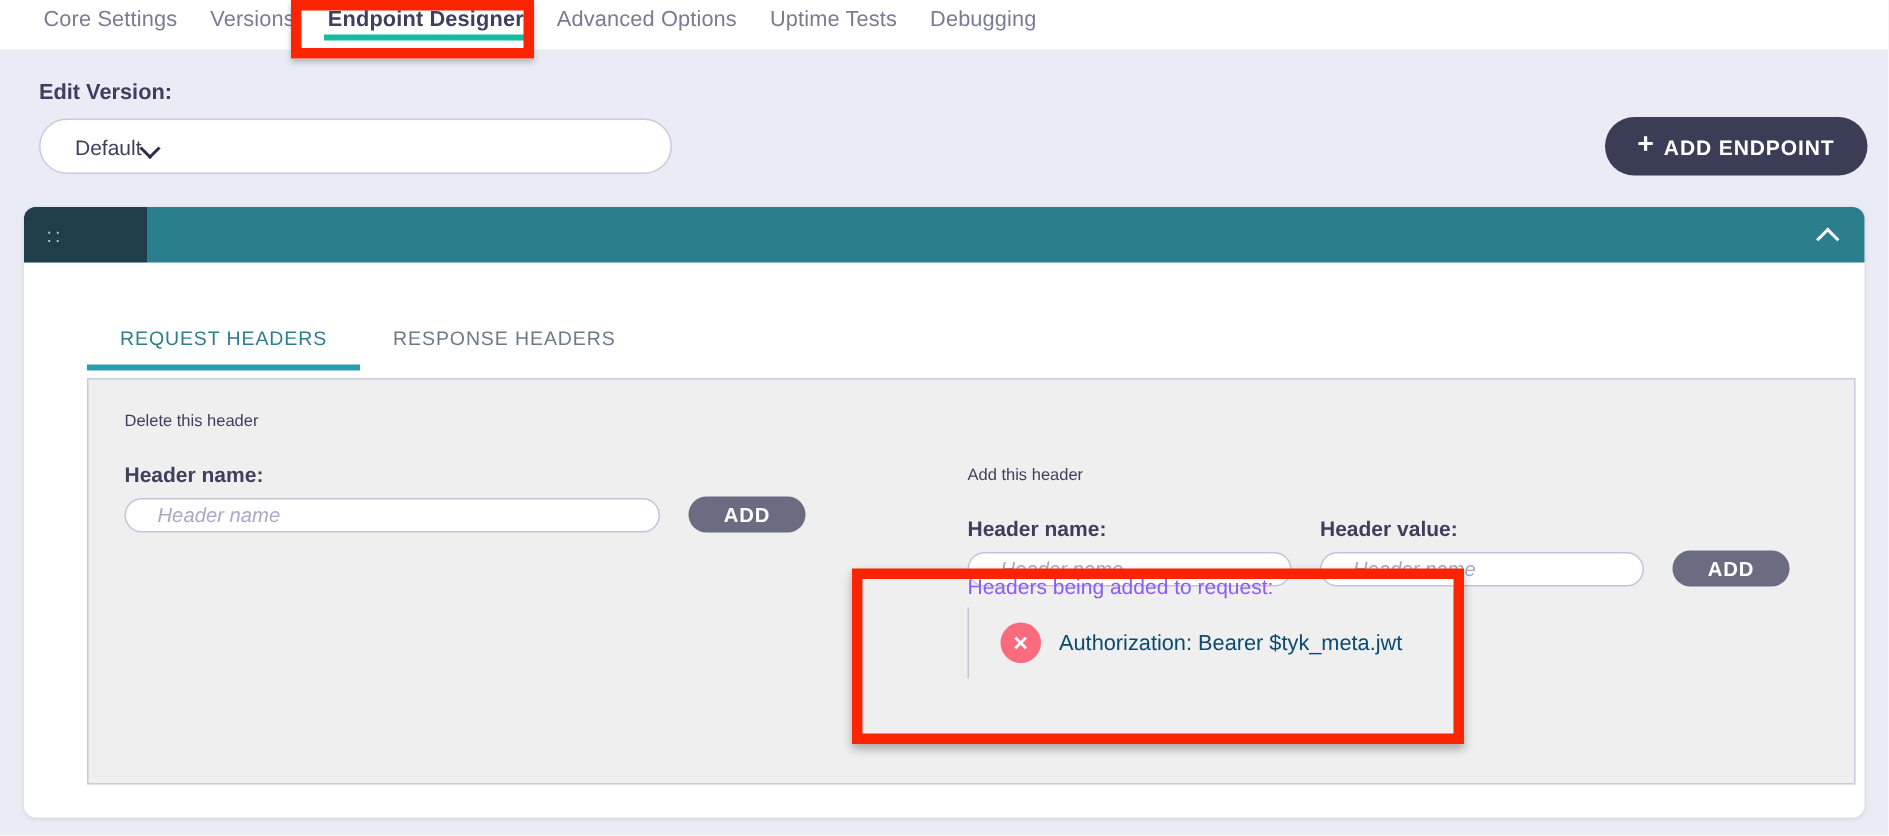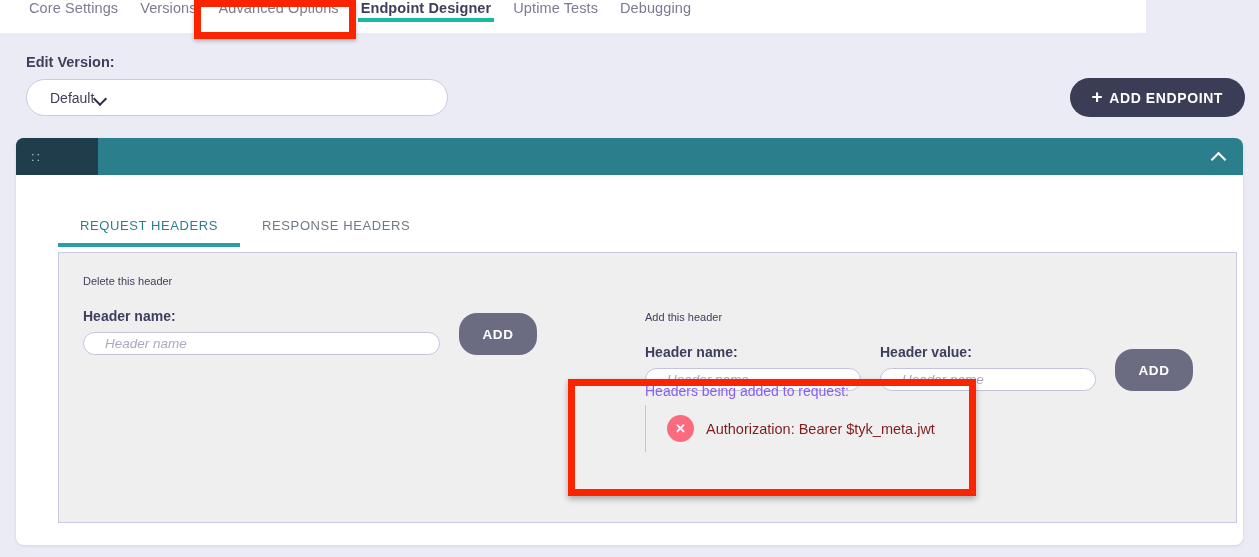--- a/index.html
+++ b/index.html
@@ -12,25 +12,25 @@
     background: #ebebf5;
     font-family: "Liberation Sans", sans-serif;
     overflow: hidden;
     position: relative;
   }
 
   
   .tabbar {
     position: absolute;
     left: 0; top: 0;
-    width: 1146px;
+    width: 1259px;
     height: 33px;
     background: #ffffff;
     display: flex;
-    align-items: flex-start;
+    align-items: center;
     padding-left: 18px;
     box-sizing: border-box;
   }
   .tab {
     font-size: 14.5px;
     color: #7b7b93;
     padding: 0 11px 8px 11px;
     position: relative;
     white-space: nowrap;
     letter-spacing: .1px;
@@ -235,21 +235,21 @@
     outline: none;
   }
   .pill-input::placeholder {
     color: #a9a9c4;
     font-style: italic;
   }
   .w-left  { width: 357px; }
   .w-right { width: 216px; }
 
   .add-btn {
-    height: 42px;
+    height: 24px;
     min-width: 78px;
     background: #6b6b82;
     color: #ffffff;
     border: none;
     border-radius: 18px;
     font-family: "Liberation Sans", sans-serif;
     font-size: 13.5px;
     font-weight: bold;
     letter-spacing: .6px;
     cursor: pointer;
@@ -280,21 +280,21 @@
     display: flex;
     align-items: center;
     justify-content: center;
     font-size: 13px;
     font-weight: bold;
     cursor: pointer;
     flex: none;
   }
   .header-item-text {
     font-size: 14.5px;
-    color: #7f1d1d;
+    color: #0c4a6e;
   }
 
   
   .anno {
     position: absolute;
     border: 7px solid #fa2500;
     box-sizing: border-box;
     pointer-events: none;
   }
   .anno-tab {
@@ -312,26 +312,26 @@
 </head>
 <body>
 
 <div class="tabbar">
   <div class="tab">
     <span>Core Settings</span>
   </div>
   <div class="tab">
     <span>Versions</span>
   </div>
-  <div class="tab">
-    <span>Advanced Options</span>
-  </div>
   <div class="tab active">
     <span>Endpoint Designer</span>
     <span class="tab-underline"></span>
+  </div>
+  <div class="tab">
+    <span>Advanced Options</span>
   </div>
   <div class="tab">
     <span>Uptime Tests</span>
   </div>
   <div class="tab">
     <span>Debugging</span>
   </div>
 </div>
 
 <div class="version-label">Edit Version:</div>

